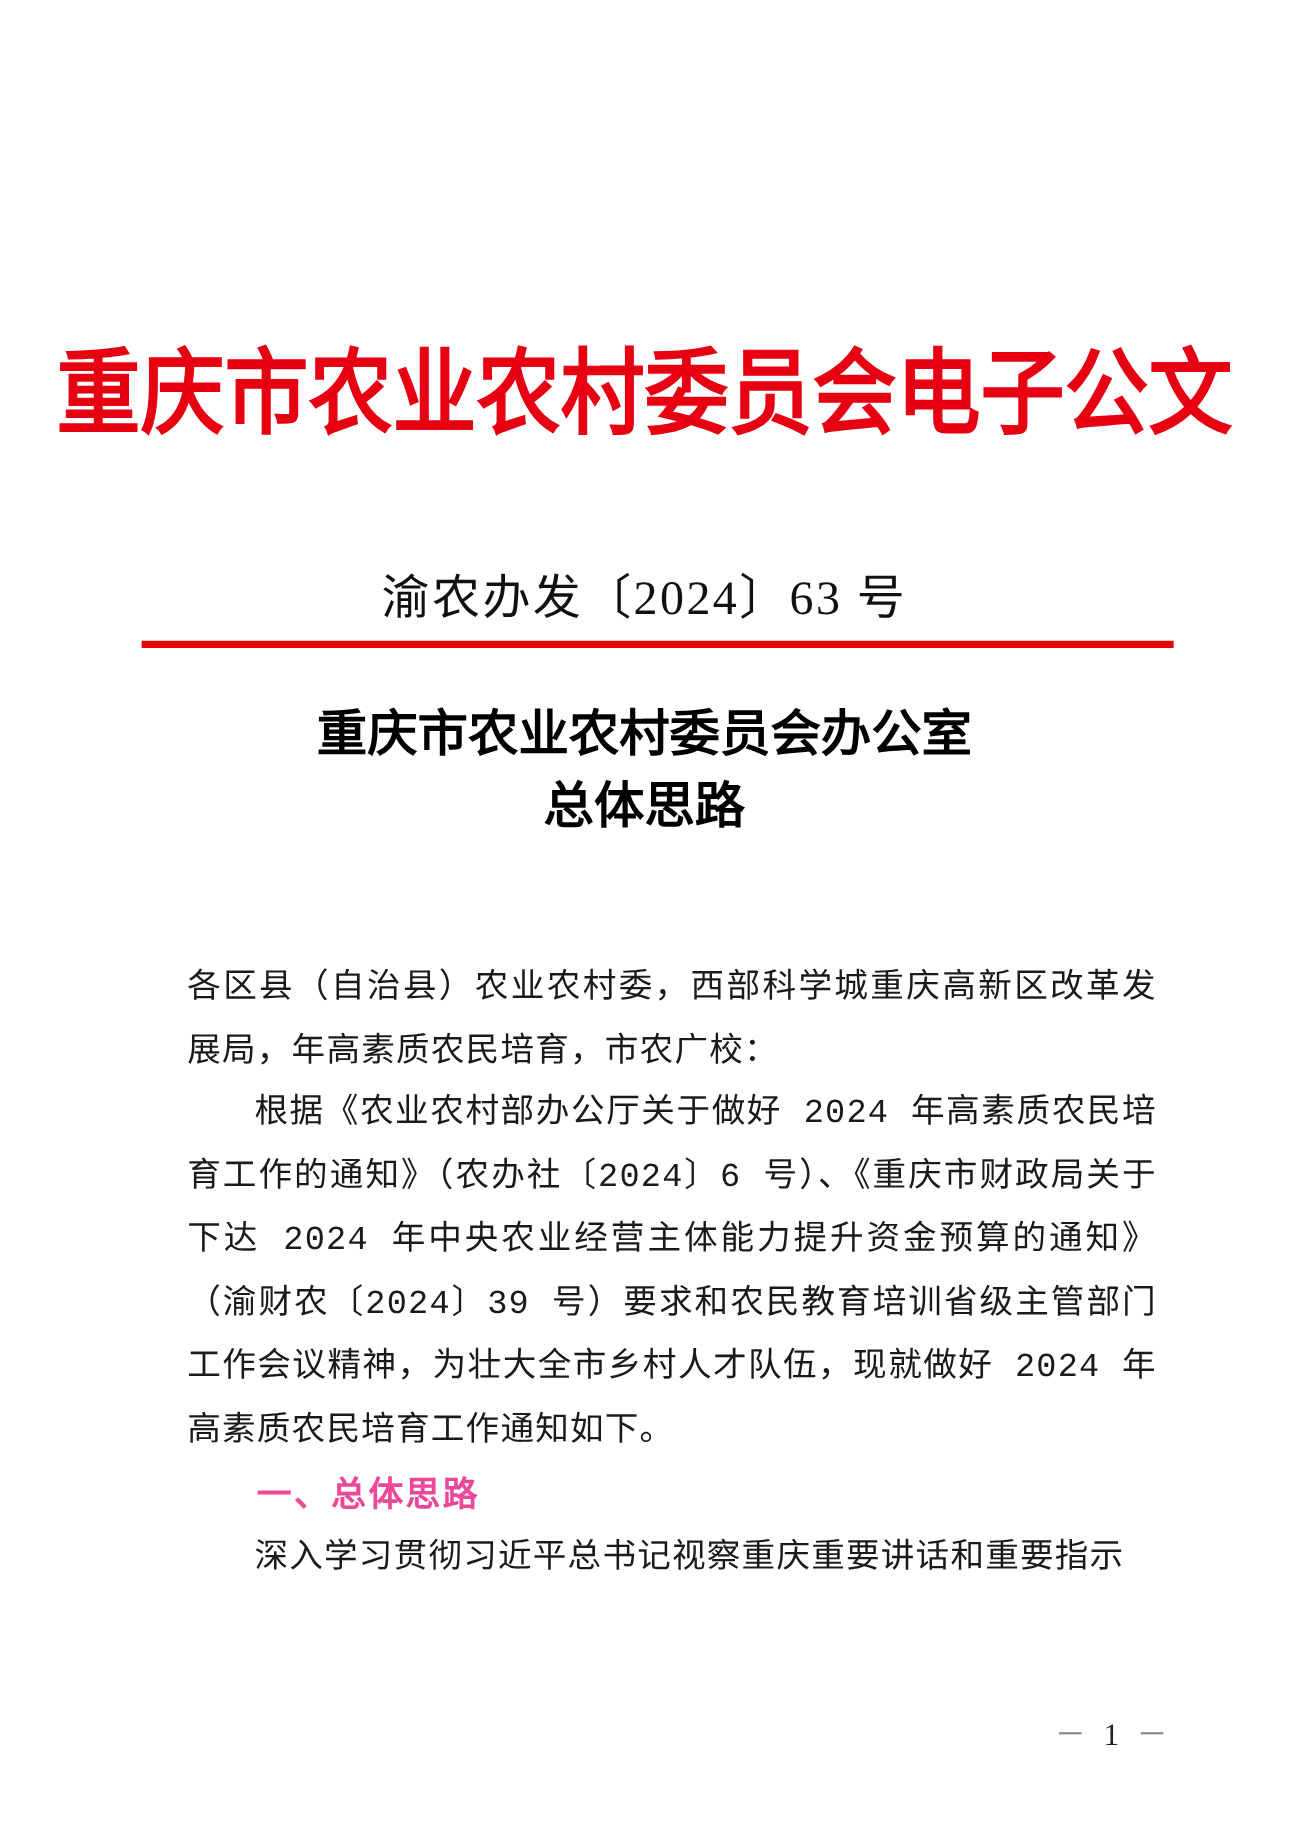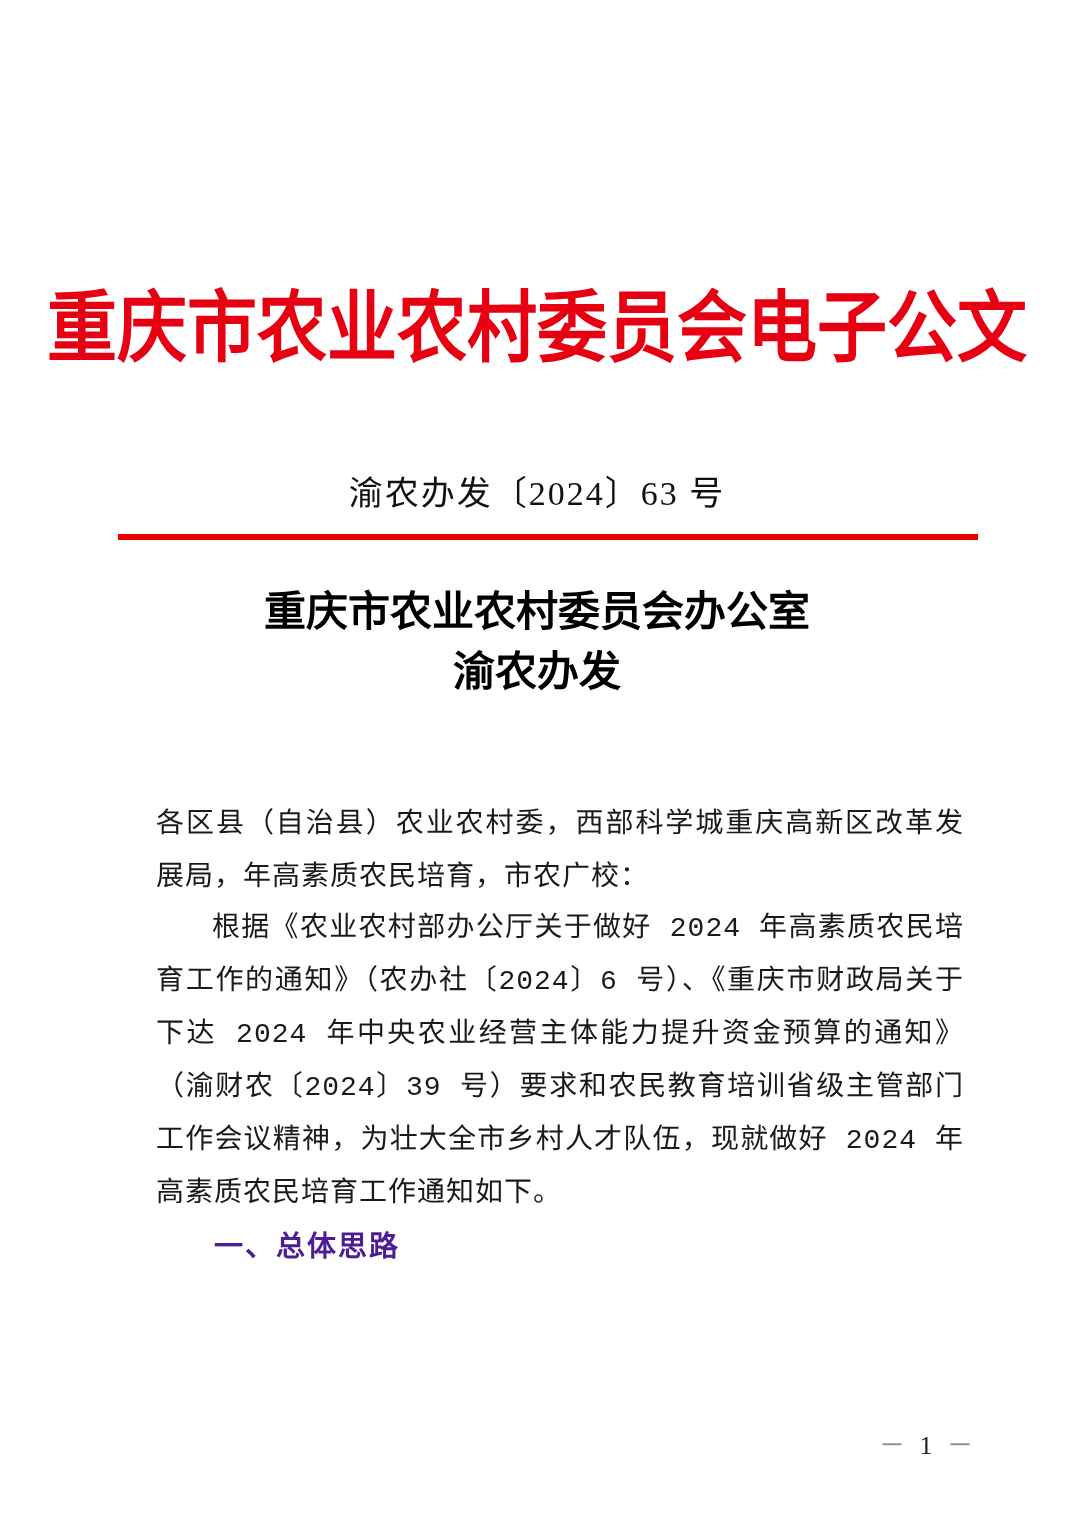--- a/index.html
+++ b/index.html
@@ -28,21 +28,21 @@
     transform-origin: center top;
     white-space: nowrap;
     font-family: "Liberation Serif", "DejaVu Serif", serif;
   }
   .doc-number {
     position: absolute;
     top: 450px;
     left: 0;
     right: 0;
     text-align: center;
-    font-size: 34px;
+    font-size: 40px;
     color: #111;
     letter-spacing: 2px;
     font-family: "Liberation Serif", "DejaVu Serif", serif;
   }
   .red-rule {
     position: absolute;
     top: 518px;
     left: 105px;
     width: 860px;
     height: 6px;
@@ -71,21 +71,21 @@
     text-align: justify;
     color: #1a1a1a;
   }
   .body-text p { margin: 0; }
   .indent { text-indent: 2em; font-family: Liberation Mono, monospace; }
   .section-heading {
     font-size: 29px;
     line-height: 53px;
     font-weight: bold;
     text-indent: 2em;
-    color: #4c1d95;
+    color: #ec4899;
     font-family: "Liberation Sans", "DejaVu Sans", sans-serif;
     letter-spacing: 2px;
   }
   .page-number {
     position: absolute;
     top: 1408px;
     left: 860px;
     width: 110px;
     text-align: center;
     font-size: 26px;
@@ -101,24 +101,25 @@
 <div class="page">
 
   <div class="banner">重庆市农业农村委员会电子公文</div>
 
   <div class="doc-number">渝农办发〔2024〕63 号</div>
 
   <div class="red-rule"></div>
 
   <div class="doc-title">
     <div>重庆市农业农村委员会办公室</div>
-    <div>渝农办发</div>
+    <div>总体思路</div>
   </div>
 
   <div class="body-text">
     <p>各区县（自治县）农业农村委，西部科学城重庆高新区改革发展局，年高素质农民培育，市农广校：</p>
     <p class="indent">根据《农业农村部办公厅关于做好 2024 年高素质农民培育工作的通知》（农办社〔2024〕6 号）、《重庆市财政局关于下达 2024 年中央农业经营主体能力提升资金预算的通知》（渝财农〔2024〕39 号）要求和农民教育培训省级主管部门工作会议精神，为壮大全市乡村人才队伍，现就做好 2024 年高素质农民培育工作通知如下。</p>
     <p class="section-heading">一、总体思路</p>
+    <p class="indent">深入学习贯彻习近平总书记视察重庆重要讲话和重要指示</p>
   </div>
 
   <div class="page-number"><span class="dash">－</span> <span>1</span> <span class="dash">－</span></div>
 
 </div>
 
 </body></html>

